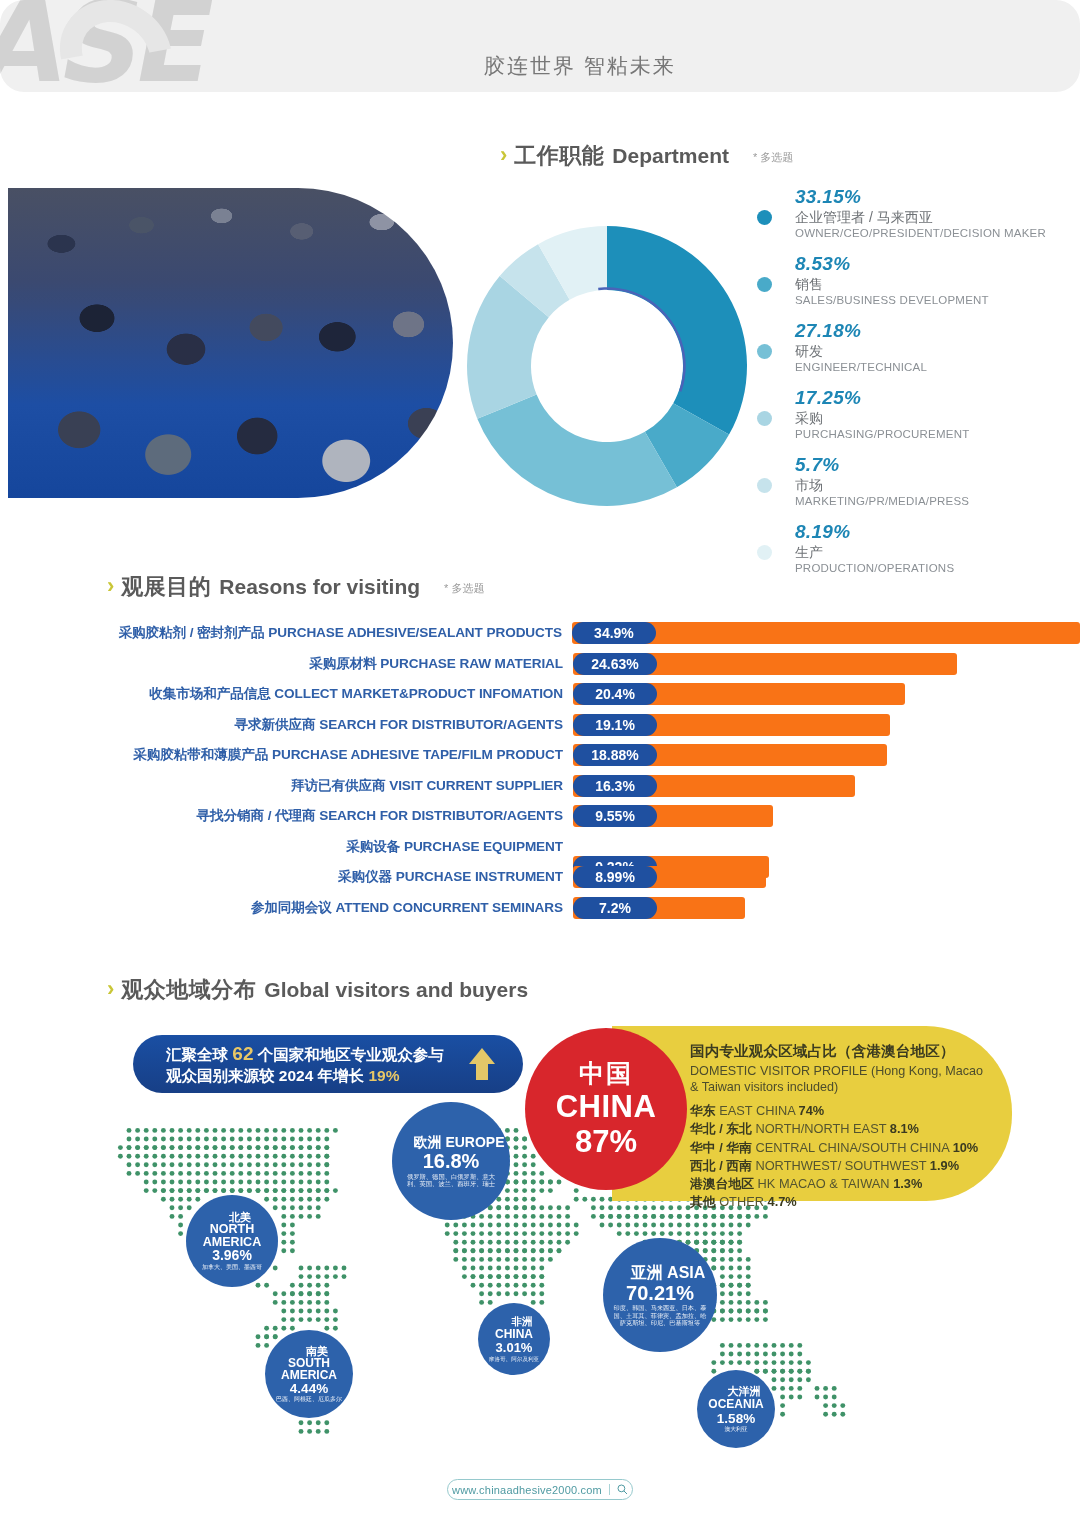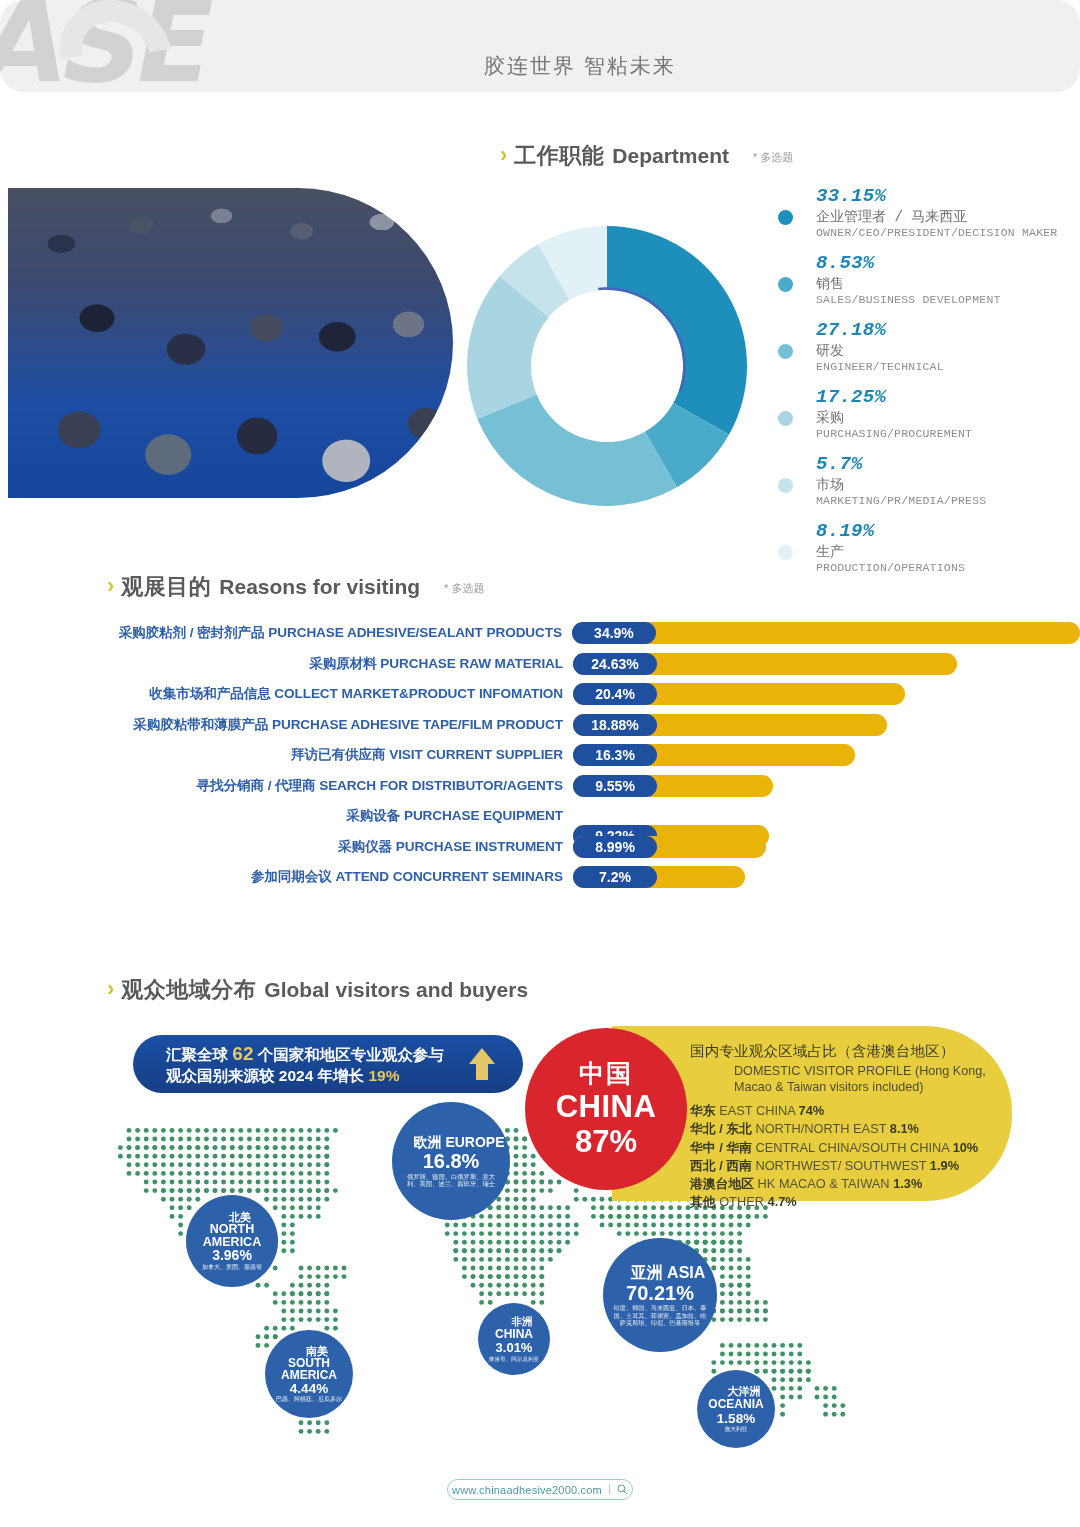--- a/index.html
+++ b/index.html
@@ -71,42 +71,42 @@
       radial-gradient(ellipse 40px 34px at 94% 76%, #3b4156 45%, transparent 47%),
       linear-gradient(180deg,#4a5166 0%,#3c4a72 30%,#1d4fa8 70%,#1547a0 100%);
     filter:saturate(0.95) contrast(1.02);
   }
 
   
   .donut-wrap { position:absolute; left:463px; top:222px; width:288px; height:288px; }
   .donut { width:288px; height:288px; display:block; }
 
   
-  .legend { position:absolute; left:778px; top:186px; width:300px;font-family:Liberation Mono, monospace; }
+  .legend { position:absolute; left:757px; top:186px; width:300px; }
   .lg-item { position:relative; margin-bottom:12px; padding-left:38px; }
   .lg-dot {
     position:absolute; left:0; top:24px; width:15px; height:15px; border-radius:50%;
   }
   .lg-pct {
     font-size:19px; font-weight:bold; font-style:italic; color:#1d86b5;
     line-height:1.15; letter-spacing:0.3px;
   }
   .lg-cn { font-size:14px; color:#6e7276; line-height:1.3; }
   .lg-en { font-size:11.5px; color:#8b9095; letter-spacing:0.2px; line-height:1.3; }
 
   
   .bars { position:absolute; left:0; top:618px; width:1080px; }
   .bar-row { position:relative; height:30.5px; display:flex; align-items:center; }
   .bar-label {
     width:573px; text-align:right; padding-right:10px;
     font-size:13.6px; font-weight:bold; color:#2f5fa8; white-space:nowrap;
     letter-spacing:-0.1px;
   }
   .bar-track {
-    position:relative; height:22px; background:#eab308; border-radius:11px;
+    position:relative; height:22px; background:#f97316; border-radius:3px;
   }
   .bar-pill {
     position:absolute; left:0; top:0; height:22px; width:84px;
     background:#1f50a0; border-radius:11px;
     color:#fff; font-size:14px; font-weight:bold;
     display:flex; align-items:center; justify-content:center;
   }
 
   
   .map-area { position:absolute; left:0; top:1010px; width:1080px; height:470px; }
@@ -124,22 +124,22 @@
   .hl-gold-sm { color:#e8c766; }
   .bb-arrow {
     position:absolute; right:26px; top:12px; width:30px; height:34px;
   }
 
   .yellow-panel {
     position:absolute; left:612px; top:16px; width:400px; height:175px;
     background:#e8ce3f; border-radius:0 86px 86px 0;
   }
   .yp-inner { padding:16px 24px 0 78px; }
-  .yp-title { font-size:14.5px; font-weight:normal; color:#3b3b20; letter-spacing:0.2px;}
-  .yp-sub { font-size:12.6px; color:#4d4d2c; line-height:1.28; margin-top:2px;margin-left:44px; }
+  .yp-title { font-size:14.5px; font-weight:bold; color:#3b3b20; letter-spacing:0.2px;}
+  .yp-sub { font-size:12.6px; color:#4d4d2c; line-height:1.28; margin-top:2px; }
   .yp-list { margin-top:7px; }
   .yp-li { font-size:12.8px; line-height:1.42; color:#55552f; white-space:nowrap; }
   .yp-cn { font-weight:bold; color:#3b3b20; }
   .yp-num { font-weight:bold; color:#3b3b20; }
 
   .china-circle {
     position:absolute; left:525px; top:18px; width:162px; height:162px;
     border-radius:50%; background:#d8262c; color:#fff;
     display:flex; flex-direction:column; align-items:center; justify-content:center;
     text-align:center; line-height:1.0;
@@ -259,20 +259,26 @@
     <div class="bar-row">
       <div class="bar-label">采购原材料 PURCHASE RAW MATERIAL</div>
       <div class="bar-track" style="width: 383.936px;">
         <div class="bar-pill">24.63%</div>
       </div>
     </div>
     <div class="bar-row">
       <div class="bar-label">收集市场和产品信息 COLLECT MARKET&amp;PRODUCT INFOMATION</div>
       <div class="bar-track" style="width: 332.424px;">
         <div class="bar-pill">20.4%</div>
+      </div>
+    </div>
+    <div class="bar-row">
+      <div class="bar-label">寻求新供应商 SEARCH FOR DISTRIBUTOR/AGENTS</div>
+      <div class="bar-track" style="width: 316.593px;">
+        <div class="bar-pill">19.1%</div>
       </div>
     </div>
     <div class="bar-row">
       <div class="bar-label">采购胶粘带和薄膜产品 PURCHASE ADHESIVE TAPE/FILM PRODUCT</div>
       <div class="bar-track" style="width: 313.914px;">
         <div class="bar-pill">18.88%</div>
       </div>
     </div>
     <div class="bar-row">
       <div class="bar-label">拜访已有供应商 VISIT CURRENT SUPPLIER</div>

